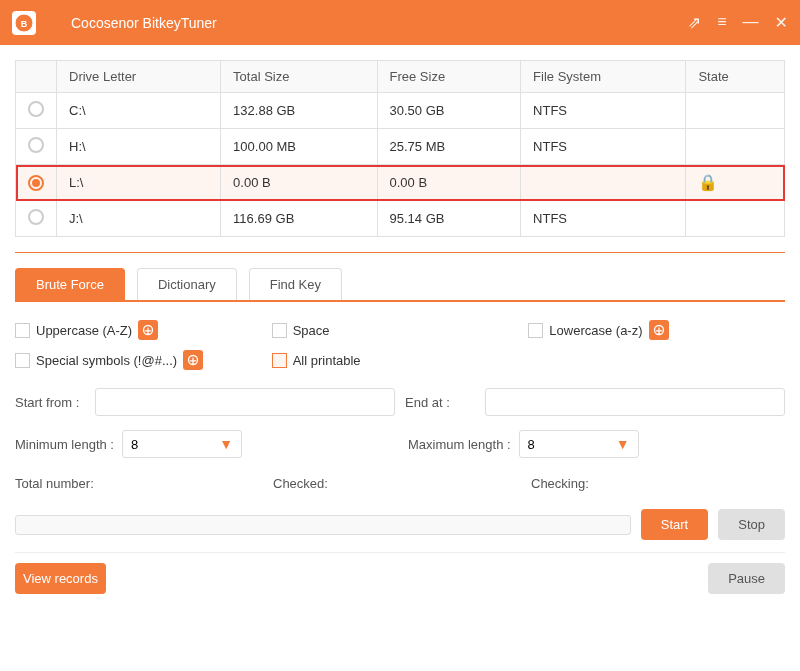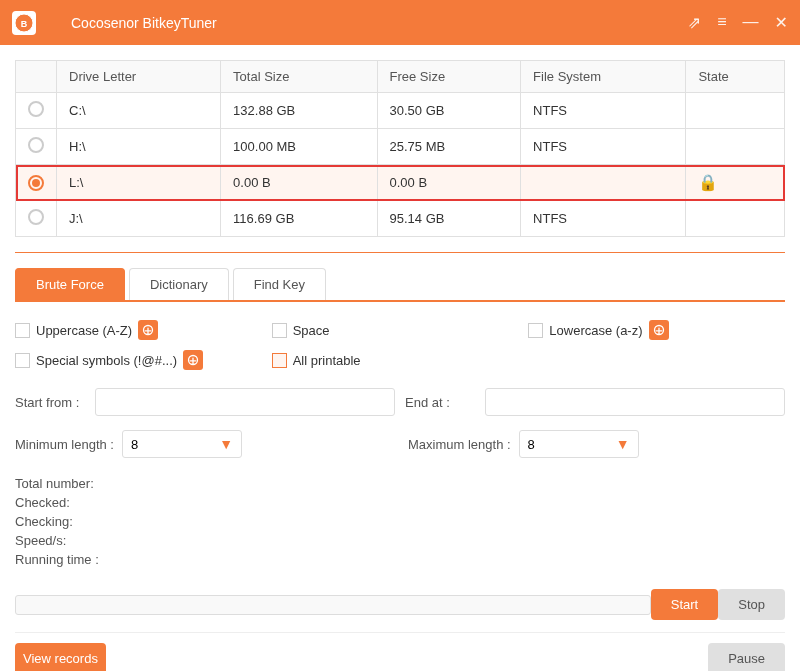--- a/index.html
+++ b/index.html
@@ -61,21 +61,21 @@
     .radio-circle.active { border-color: #f47a3a; }
     .radio-circle.active::after {
       content: '';
       width: 8px; height: 8px;
       background: #f47a3a;
       border-radius: 50%;
     }
     .lock-icon { color: #f47a3a; font-size: 16px; }
 
     
-    .tabs { display: flex; gap: 4px; margin-bottom: 18px; border-bottom: 2px solid #f47a3a; padding-bottom: 0; }
+    .tabs { display: flex; gap: 12px; margin-bottom: 18px; border-bottom: 2px solid #f47a3a; padding-bottom: 0; }
     .tab {
       padding: 8px 20px;
       border-radius: 4px 4px 0 0;
       cursor: pointer;
       font-size: 13px;
       border: 1px solid #ddd;
       border-bottom: none;
       background: white;
       color: #555;
     }
@@ -142,26 +142,26 @@
       display: flex; align-items: center; justify-content: space-between;
       cursor: pointer;
       background: white;
       min-width: 120px;
       height: 28px;
     }
     .dropdown-arrow { color: #f47a3a; font-size: 14px; }
 
     
     .stats-section { margin-bottom: 18px; }
-    .stats-row { display: grid; grid-template-columns: 1fr; gap: 4px; margin-bottom: 4px; }
+    .stats-row { display: grid; grid-template-columns: 1fr 1fr 1fr; gap: 4px; margin-bottom: 4px; }
     .stat-item { color: #555; }
     .stat-label { font-weight: 500; }
 
     
-    .progress-section { display: flex; align-items: center; gap: 0; margin-bottom: 12px; }
+    .progress-section { display: flex; align-items: center; gap: 10px; margin-bottom: 12px; }
     .progress-bar-container {
       flex: 1;
       height: 20px;
       border: 1px solid #ddd;
       border-radius: 3px;
       background: #f9f9f9;
       overflow: hidden;
     }
     .progress-bar-fill {
       height: 100%;
@@ -363,31 +363,20 @@
       </div>
       <div class="stat-item">
         <span class="stat-label">Checked:</span>
         <span></span>
       </div>
       <div class="stat-item">
         <span class="stat-label">Checking:</span>
         <span></span>
       </div>
     </div>
-    <div class="stats-row">
-      <div class="stat-item">
-        <span class="stat-label">Speed/s:</span>
-        <span></span>
-      </div>
-      <div class="stat-item">
-        <span class="stat-label">Running time :</span>
-        <span></span>
-      </div>
-      <div class="stat-item"></div>
-    </div>
   </div>
 
   <div class="progress-section">
     <div class="progress-bar-container">
       <div class="progress-bar-fill" style="width: 0%;"></div>
     </div>
     <button class="btn-start">Start</button>
     <button class="btn-stop">Stop</button>
   </div>
 

